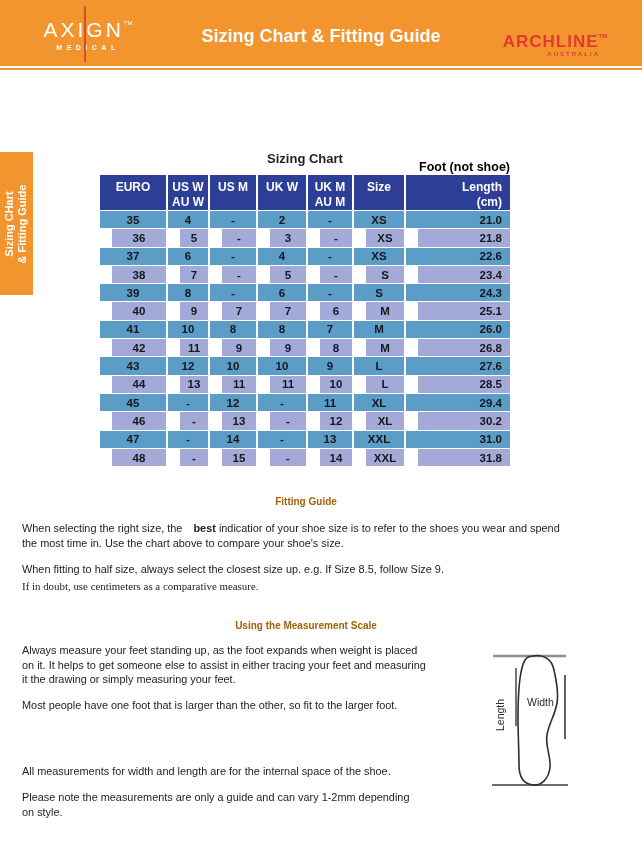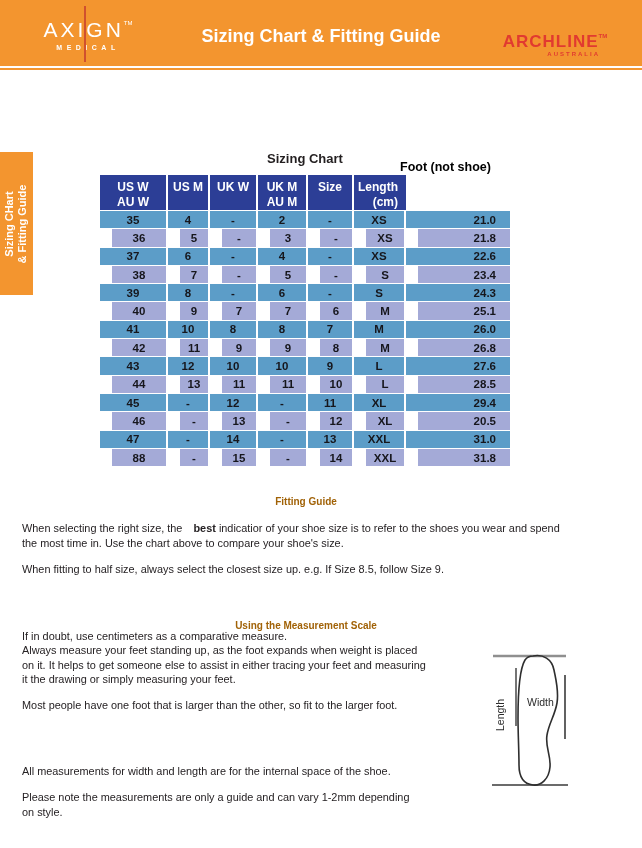--- a/index.html
+++ b/index.html
@@ -26,42 +26,42 @@
   .archline-word sup{font-size:6px;letter-spacing:0;vertical-align:9px;}
   .archline-sub{font-size:6px;font-weight:bold;letter-spacing:2px;text-align:right;padding-right:10px;}
   
   .side-tab{position:absolute;left:0;top:152px;width:33px;height:143px;background:var(--orange);
     display:flex;align-items:center;justify-content:center;}
   .side-tab-text{transform:rotate(-90deg);white-space:nowrap;color:#fff;font-weight:bold;
     font-size:11px;line-height:13px;text-align:center;}
   
   .chart-title{position:absolute;left:100px;top:151px;width:410px;text-align:center;
     font-size:13px;font-weight:bold;color:#231f20;}
-  .foot-note{position:absolute;left:400px;top:160px;width:110px;text-align:left;
+  .foot-note{position:absolute;left:400px;top:160px;width:110px;text-align:right;
     font-size:12.5px;font-weight:bold;color:#000;}
   
   .size-table{position:absolute;left:100px;top:175px;width:410px;}
   .trow{display:grid;grid-template-columns:68px 42px 48px 50px 46px 52px 104px;}
   .th{background:var(--navy);color:#fff;font-size:12px;font-weight:bold;line-height:15px;
     height:36px;padding-top:5px;text-align:center;border-right:2px solid #fff;border-bottom:1px solid #fff;}
   .th:last-child{border-right:none;text-align:right;padding-right:8px;}
   .td{height:18.3px;border-bottom:1px solid #fff;border-right:2px solid #fff;
     font-size:11.5px;font-weight:bold;color:#16161c;display:flex;align-items:center;justify-content:center;}
-  .td:last-child{border-right:none;justify-content:flex-end;padding-right:14px;}
+  .td:last-child{border-right:none;justify-content:flex-end;padding-right:8px;}
   .tr-blue .td{background:var(--row_blue);text-align:center;}
   .tr-peri .td{background:var(--row_periwinkle);margin-left:12px;}
   
   .center-heading{position:absolute;left:0;width:612px;text-align:center;font-size:10px;font-weight:bold;color:#a16207;}
   .h-fitting{top:496px;}
   .h-measure{top:604px;margin-top:16px;}
   .para{position:absolute;left:22px;width:615px;font-size:10.9px;line-height:14.5px;
     color:var(--text);white-space:pre-line;}
   .p-select{top:521px;}
   .p-half{top:562px;}
-  .p-doubt{top:629px;}
+  .p-doubt{top:579px;font-family:Liberation Serif, serif;}
   .p-standing{top:643px;width:492px;}
   .p-larger{top:698px;}
   .p-internal{top:764px;}
   .p-note{top:790px;width:490px;}
   .bold{font-weight:bold;padding-left:8px;}
   
   .foot-diagram{position:absolute;left:488px;top:646px;width:100px;height:168px;}
   .foot-diagram svg{display:block;}
   .diagram-label{font-family:"Liberation Sans","DejaVu Sans",sans-serif;font-size:10.5px;fill:#2b2b2b;}
 </style>
@@ -88,20 +88,23 @@
     <div>&amp; Fitting Guide</div>
   </div>
 </div>
 
 <div class="chart-title">Sizing Chart</div>
 <div class="foot-note">Foot (not shoe)</div>
 
 <div class="size-table">
   <div class="trow th-row">
       <div class="th">
+        <div>EURO</div>
+      </div>
+      <div class="th">
         <div>US W</div>
         <div>AU W</div>
       </div>
       <div class="th">
         <div>US M</div>
       </div>
       <div class="th">
         <div>UK W</div>
       </div>
       <div class="th">
@@ -216,33 +219,33 @@
         <div class="td">XL</div>
         <div class="td">29.4</div>
       </div>
       <div class="trow tr-peri">
         <div class="td">46</div>
         <div class="td">-</div>
         <div class="td">13</div>
         <div class="td">-</div>
         <div class="td">12</div>
         <div class="td">XL</div>
-        <div class="td">20.5</div>
+        <div class="td">30.2</div>
       </div>
       <div class="trow tr-blue">
         <div class="td">47</div>
         <div class="td">-</div>
         <div class="td">14</div>
         <div class="td">-</div>
         <div class="td">13</div>
         <div class="td">XXL</div>
         <div class="td">31.0</div>
       </div>
       <div class="trow tr-peri">
-        <div class="td">88</div>
+        <div class="td">48</div>
         <div class="td">-</div>
         <div class="td">15</div>
         <div class="td">-</div>
         <div class="td">14</div>
         <div class="td">XXL</div>
         <div class="td">31.8</div>
       </div>
     </div>
 </div>
 

